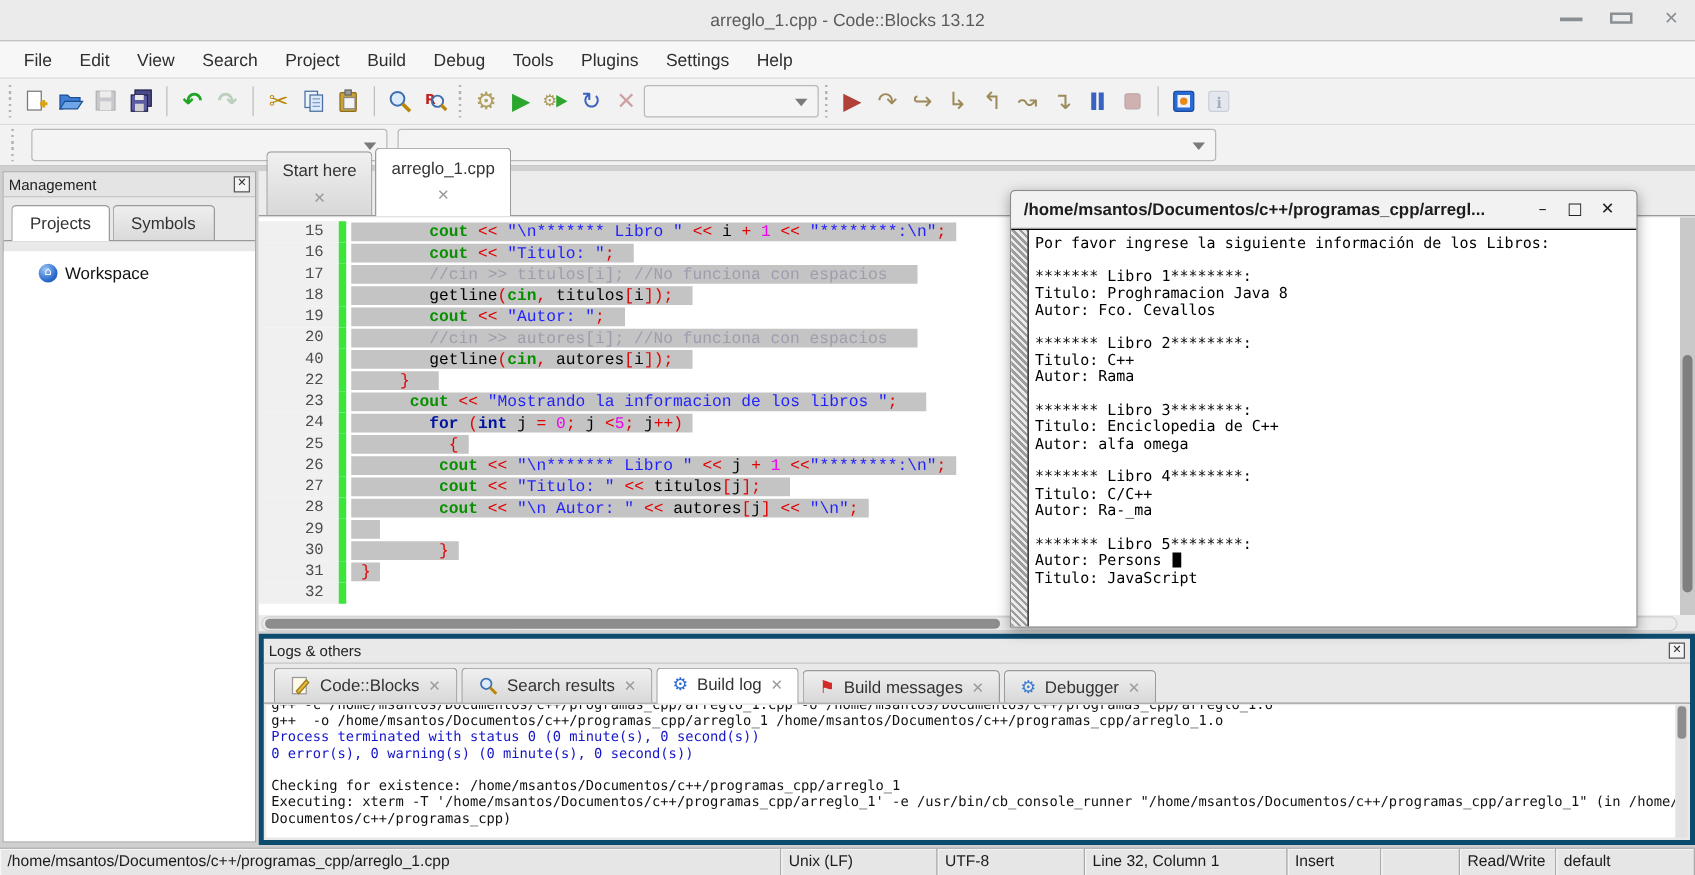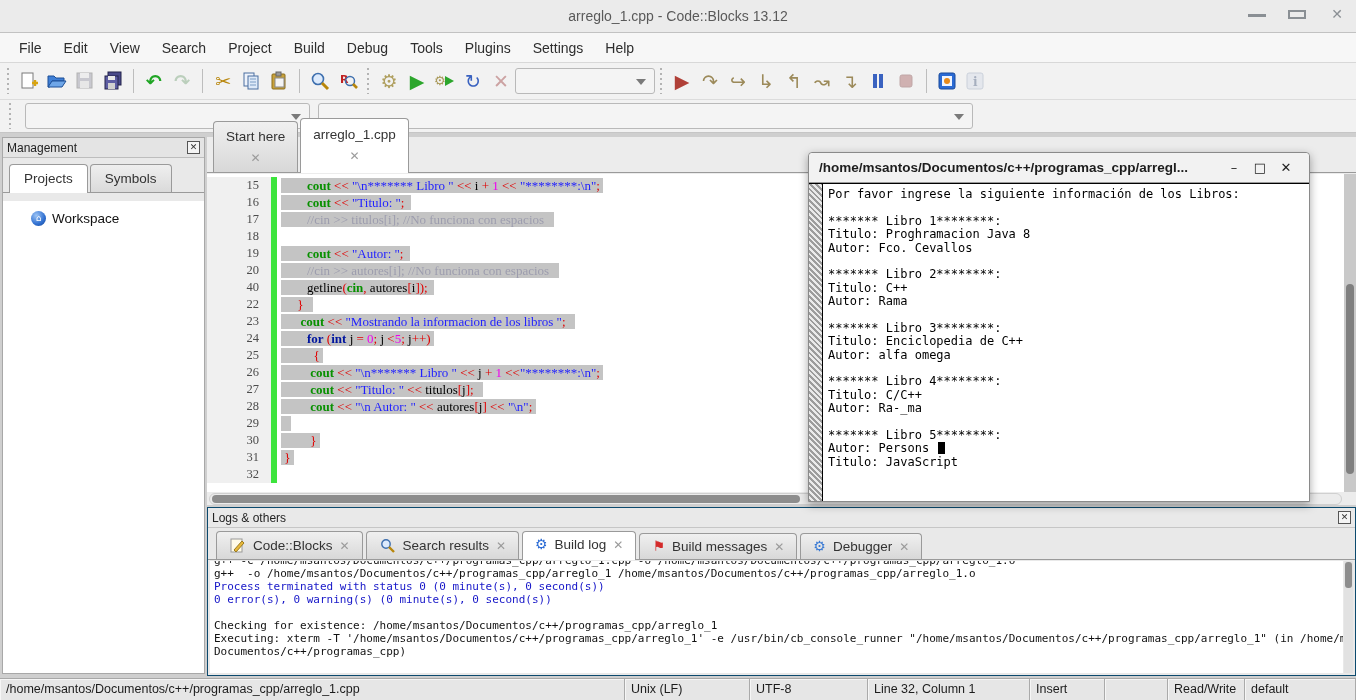--- a/index.html
+++ b/index.html
@@ -48,40 +48,40 @@
   #rightcol { position:absolute; left:207px; top:0; right:0; bottom:0; }
 
   
   #editor { position:absolute; left:0; top:4px; right:0; height:368px; background:#ececec; }
   #edit-tabs { height:36px; display:flex; align-items:flex-end; padding-left:6px; border-bottom:1px solid #9a9a9a; background:#ececec; }
   .etab { display:flex; align-items:center; gap:7px; padding:7px 12px; font-size:13.5px; color:#333; border:1px solid #9a9a9a; border-bottom:none; border-radius:4px 4px 0 0; background:linear-gradient(#f0f0f0,#d8d8d8); margin-right:2px; cursor:default;flex-direction:column; }
   .etab.active { background:#fff; margin-bottom:-1px; padding-bottom:10px; padding-top:8px; }
   .tab-close { color:#9a9a9a; font-weight:bold; font-size:12px; font-family:"DejaVu Sans",sans-serif; cursor:default; }
 
   #code-area { position:absolute; top:37px; left:0; right:12px; bottom:13px; background:#fff; overflow:hidden; padding-top:3px; }
-  .cline { display:flex; height:17px; line-height:17px; font-family:Liberation Serif, serif; font-size:13px; white-space:pre; }
+  .cline { display:flex; height:17px; line-height:17px; font-family:Liberation Mono, monospace; font-size:13px; white-space:pre; }
   .cline .ln { width:64px; background:#f0f0f0; color:#4c4c4c; text-align:right; padding-right:12px; font-size:12.5px; flex:none; }
   .cline .bar { width:6px; background:#3ce43c; flex:none; }
   .cline .codetxt { padding-left:4px; }
   .selbg { background:#c4c4c4; }
   .tk-k { color:#00159e; font-weight:bold; }
   .tk-u { color:#089000; font-weight:bold; }
   .tk-s { color:#1f1fff; }
   .tk-o { color:#e00000; }
   .tk-n { color:#ef00ef; }
   .tk-c { color:#9d9dae; }
   .tk-p { color:#000; }
 
   #hscroll { position:absolute; left:2px; right:14px; bottom:0; height:12px; background:#ececec; border:1px solid #d0d0d0; border-radius:6px; }
   #hscroll .thumb { position:absolute; left:2px; top:1px; height:8px; width:588px; background:#8d8d8d; border-radius:5px; }
   #vscroll { position:absolute; right:0; top:37px; width:12px; bottom:13px; background:#c9c9c9; }
   #vscroll .thumb { position:absolute; left:2px; top:110px; width:8px; height:190px; background:#7f7f7f; border-radius:4px; }
 
   
-  #logs { position:absolute; left:0; right:0; top:374px; bottom:2px; background:#e9e9e9; border:1px solid #0c4a6e; }
+  #logs { position:absolute; left:0; right:0; top:374px; bottom:2px; background:#e9e9e9; border:4px solid #0c4a6e; }
   #logs-header { height:20px; display:flex; align-items:center; padding:0 4px; font-size:12px; border-bottom:1px solid #c6c6c6; }
   #logs-header .spacer { flex:1; }
   #logs-tabs { display:flex; align-items:flex-end; padding:6px 0 0 8px; border-bottom:1px solid #9a9a9a; height:32px; }
   .ltab { display:flex; align-items:center; gap:7px; padding:5px 12px; font-size:13.5px; color:#333; border:1px solid #9a9a9a; border-bottom:none; border-radius:4px 4px 0 0; background:linear-gradient(#f0f0f0,#d8d8d8); margin-right:3px; cursor:default; }
   .ltab.active { background:#fff; margin-bottom:-1px; padding-bottom:8px; }
   .ltab .licon { font-size:14px; line-height:1; font-family:"DejaVu Sans",sans-serif; }
   #log-content { position:absolute; top:53px; left:2px; right:12px; bottom:2px; background:#fff; overflow:hidden; padding-left:4px; font-family:"DejaVu Sans Mono",monospace; font-size:11px; color:#111; }
   .logline { height:13px; line-height:13px; white-space:pre; }
   .logline.info { color:#1515c8; }
   .logline.clipped { margin-top:-7px; }
@@ -310,21 +310,21 @@
           </div>
           <div class="etab active">
             <span>arreglo_1.cpp</span>
             <span class="tab-close">✕</span>
           </div>
         </div>
       <div id="code-area">
           <div class="cline"><span class="ln">15</span><span class="bar"></span><span class="codetxt"><span class="selbg"><span class="tk-p">        </span><span class="tk-u">cout</span><span class="tk-p"> </span><span class="tk-o">&lt;&lt;</span><span class="tk-p"> </span><span class="tk-s">"\n******* Libro "</span><span class="tk-p"> </span><span class="tk-o">&lt;&lt;</span><span class="tk-p"> i </span><span class="tk-o">+</span><span class="tk-p"> </span><span class="tk-n">1</span><span class="tk-p"> </span><span class="tk-o">&lt;&lt;</span><span class="tk-p"> </span><span class="tk-s">"********:\n"</span><span class="tk-o">;</span><span> </span></span></span></div>
           <div class="cline"><span class="ln">16</span><span class="bar"></span><span class="codetxt"><span class="selbg"><span class="tk-p">        </span><span class="tk-u">cout</span><span class="tk-p"> </span><span class="tk-o">&lt;&lt;</span><span class="tk-p"> </span><span class="tk-s">"Titulo: "</span><span class="tk-o">;</span><span>  </span></span></span></div>
           <div class="cline"><span class="ln">17</span><span class="bar"></span><span class="codetxt"><span class="selbg"><span class="tk-p">        </span><span class="tk-c">//cin &gt;&gt; titulos[i]; //No funciona con espacios</span><span>   </span></span></span></div>
-          <div class="cline"><span class="ln">18</span><span class="bar"></span></div>
+          <div class="cline"><span class="ln">18</span><span class="bar"></span><span class="codetxt"><span class="selbg"><span class="tk-p">        getline</span><span class="tk-o">(</span><span class="tk-u">cin</span><span class="tk-o">,</span><span class="tk-p"> titulos</span><span class="tk-o">[</span><span class="tk-p">i</span><span class="tk-o">]);</span><span>  </span></span></span></div>
           <div class="cline"><span class="ln">19</span><span class="bar"></span><span class="codetxt"><span class="selbg"><span class="tk-p">        </span><span class="tk-u">cout</span><span class="tk-p"> </span><span class="tk-o">&lt;&lt;</span><span class="tk-p"> </span><span class="tk-s">"Autor: "</span><span class="tk-o">;</span><span>  </span></span></span></div>
           <div class="cline"><span class="ln">20</span><span class="bar"></span><span class="codetxt"><span class="selbg"><span class="tk-p">        </span><span class="tk-c">//cin &gt;&gt; autores[i]; //No funciona con espacios</span><span>   </span></span></span></div>
           <div class="cline"><span class="ln">40</span><span class="bar"></span><span class="codetxt"><span class="selbg"><span class="tk-p">        getline</span><span class="tk-o">(</span><span class="tk-u">cin</span><span class="tk-o">,</span><span class="tk-p"> autores</span><span class="tk-o">[</span><span class="tk-p">i</span><span class="tk-o">]);</span><span>  </span></span></span></div>
           <div class="cline"><span class="ln">22</span><span class="bar"></span><span class="codetxt"><span class="selbg"><span class="tk-p">     </span><span class="tk-o">}</span><span>   </span></span></span></div>
           <div class="cline"><span class="ln">23</span><span class="bar"></span><span class="codetxt"><span class="selbg"><span class="tk-p">      </span><span class="tk-u">cout</span><span class="tk-p"> </span><span class="tk-o">&lt;&lt;</span><span class="tk-p"> </span><span class="tk-s">"Mostrando la informacion de los libros "</span><span class="tk-o">;</span><span>   </span></span></span></div>
           <div class="cline"><span class="ln">24</span><span class="bar"></span><span class="codetxt"><span class="selbg"><span class="tk-p">        </span><span class="tk-k">for</span><span class="tk-p"> </span><span class="tk-o">(</span><span class="tk-k">int</span><span class="tk-p"> j </span><span class="tk-o">=</span><span class="tk-p"> </span><span class="tk-n">0</span><span class="tk-o">;</span><span class="tk-p"> j </span><span class="tk-o">&lt;</span><span class="tk-n">5</span><span class="tk-o">;</span><span class="tk-p"> j</span><span class="tk-o">++)</span><span> </span></span></span></div>
           <div class="cline"><span class="ln">25</span><span class="bar"></span><span class="codetxt"><span class="selbg"><span class="tk-p">          </span><span class="tk-o">{</span><span> </span></span></span></div>
           <div class="cline"><span class="ln">26</span><span class="bar"></span><span class="codetxt"><span class="selbg"><span class="tk-p">         </span><span class="tk-u">cout</span><span class="tk-p"> </span><span class="tk-o">&lt;&lt;</span><span class="tk-p"> </span><span class="tk-s">"\n******* Libro "</span><span class="tk-p"> </span><span class="tk-o">&lt;&lt;</span><span class="tk-p"> j </span><span class="tk-o">+</span><span class="tk-p"> </span><span class="tk-n">1</span><span class="tk-p"> </span><span class="tk-o">&lt;&lt;</span><span class="tk-s">"********:\n"</span><span class="tk-o">;</span><span> </span></span></span></div>
           <div class="cline"><span class="ln">27</span><span class="bar"></span><span class="codetxt"><span class="selbg"><span class="tk-p">         </span><span class="tk-u">cout</span><span class="tk-p"> </span><span class="tk-o">&lt;&lt;</span><span class="tk-p"> </span><span class="tk-s">"Titulo: "</span><span class="tk-p"> </span><span class="tk-o">&lt;&lt;</span><span class="tk-p"> titulos</span><span class="tk-o">[</span><span class="tk-p">j</span><span class="tk-o">];</span><span>   </span></span></span></div>
           <div class="cline"><span class="ln">28</span><span class="bar"></span><span class="codetxt"><span class="selbg"><span class="tk-p">         </span><span class="tk-u">cout</span><span class="tk-p"> </span><span class="tk-o">&lt;&lt;</span><span class="tk-p"> </span><span class="tk-s">"\n Autor: "</span><span class="tk-p"> </span><span class="tk-o">&lt;&lt;</span><span class="tk-p"> autores</span><span class="tk-o">[</span><span class="tk-p">j</span><span class="tk-o">]</span><span class="tk-p"> </span><span class="tk-o">&lt;&lt;</span><span class="tk-p"> </span><span class="tk-s">"\n"</span><span class="tk-o">;</span><span> </span></span></span></div>

